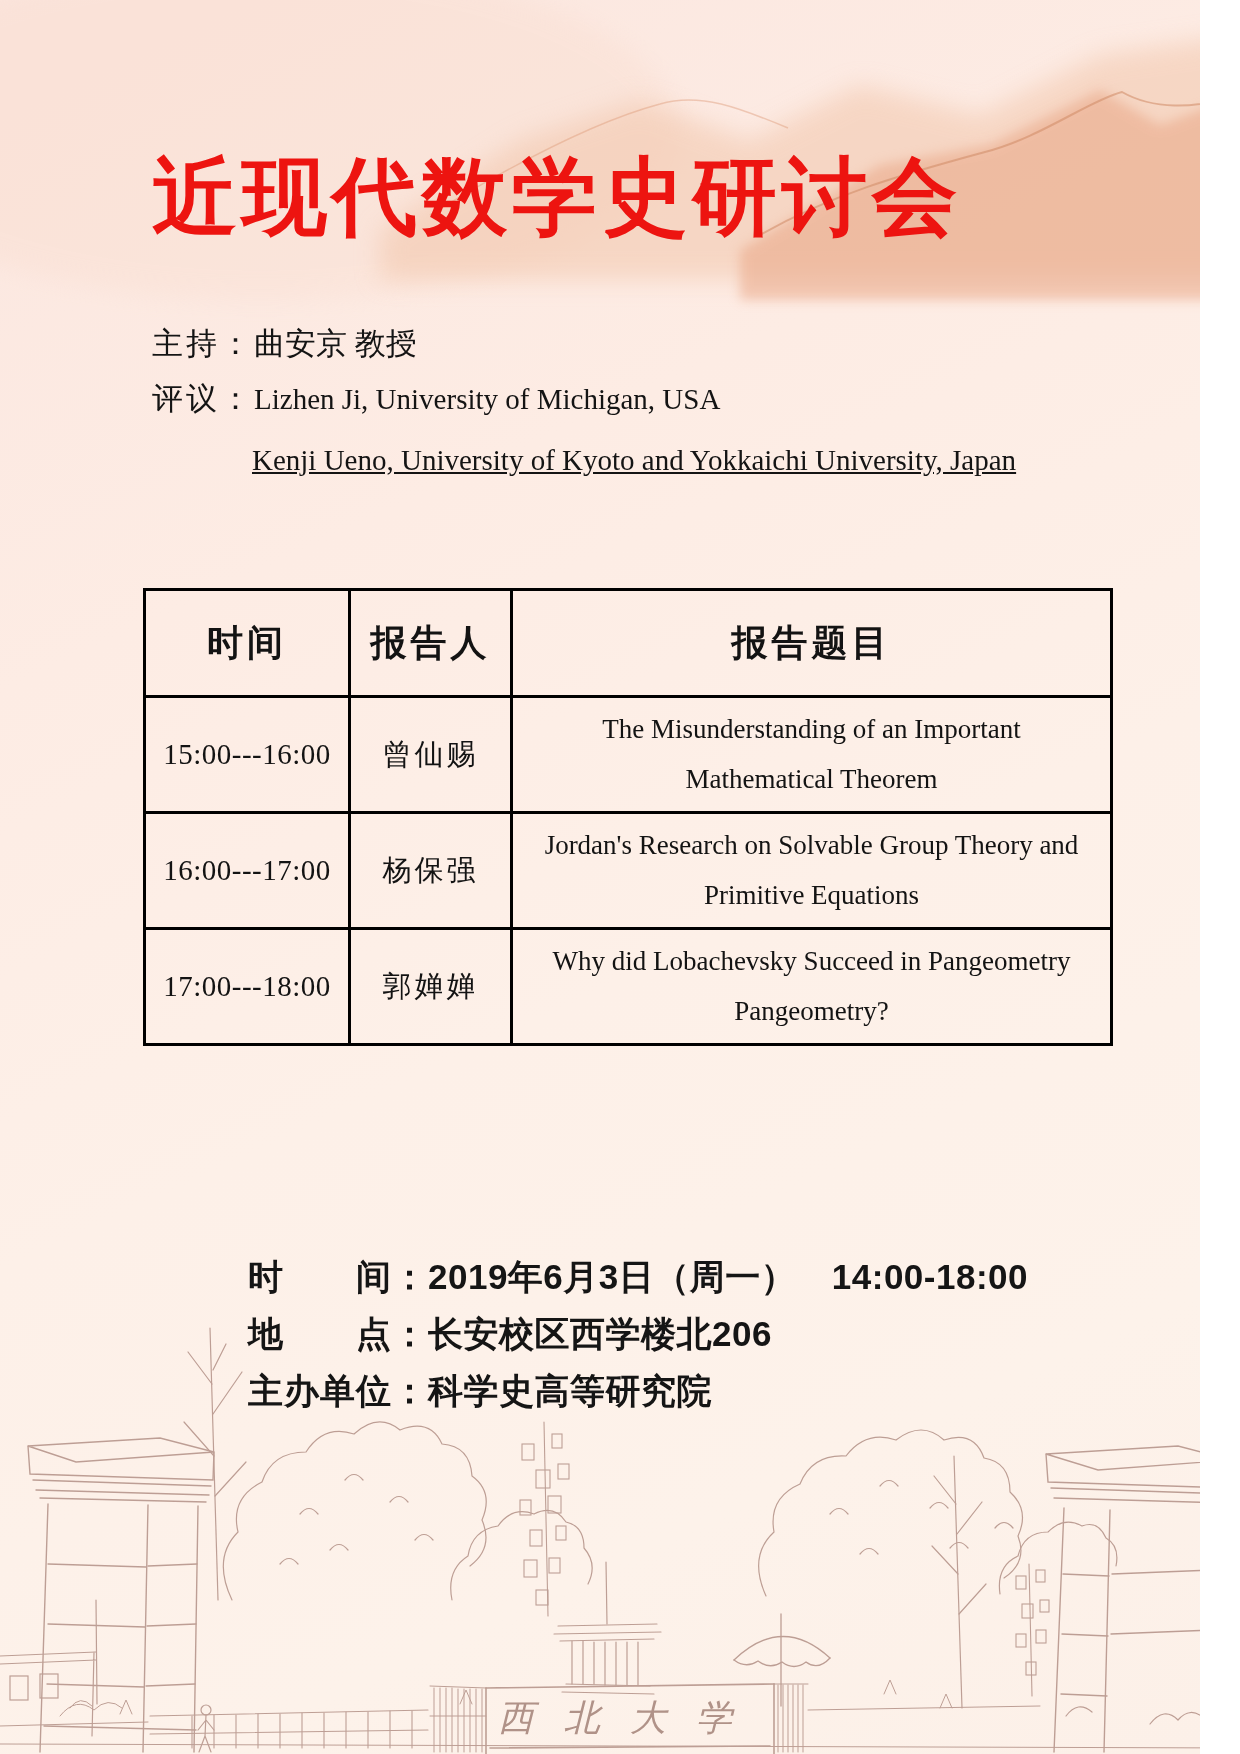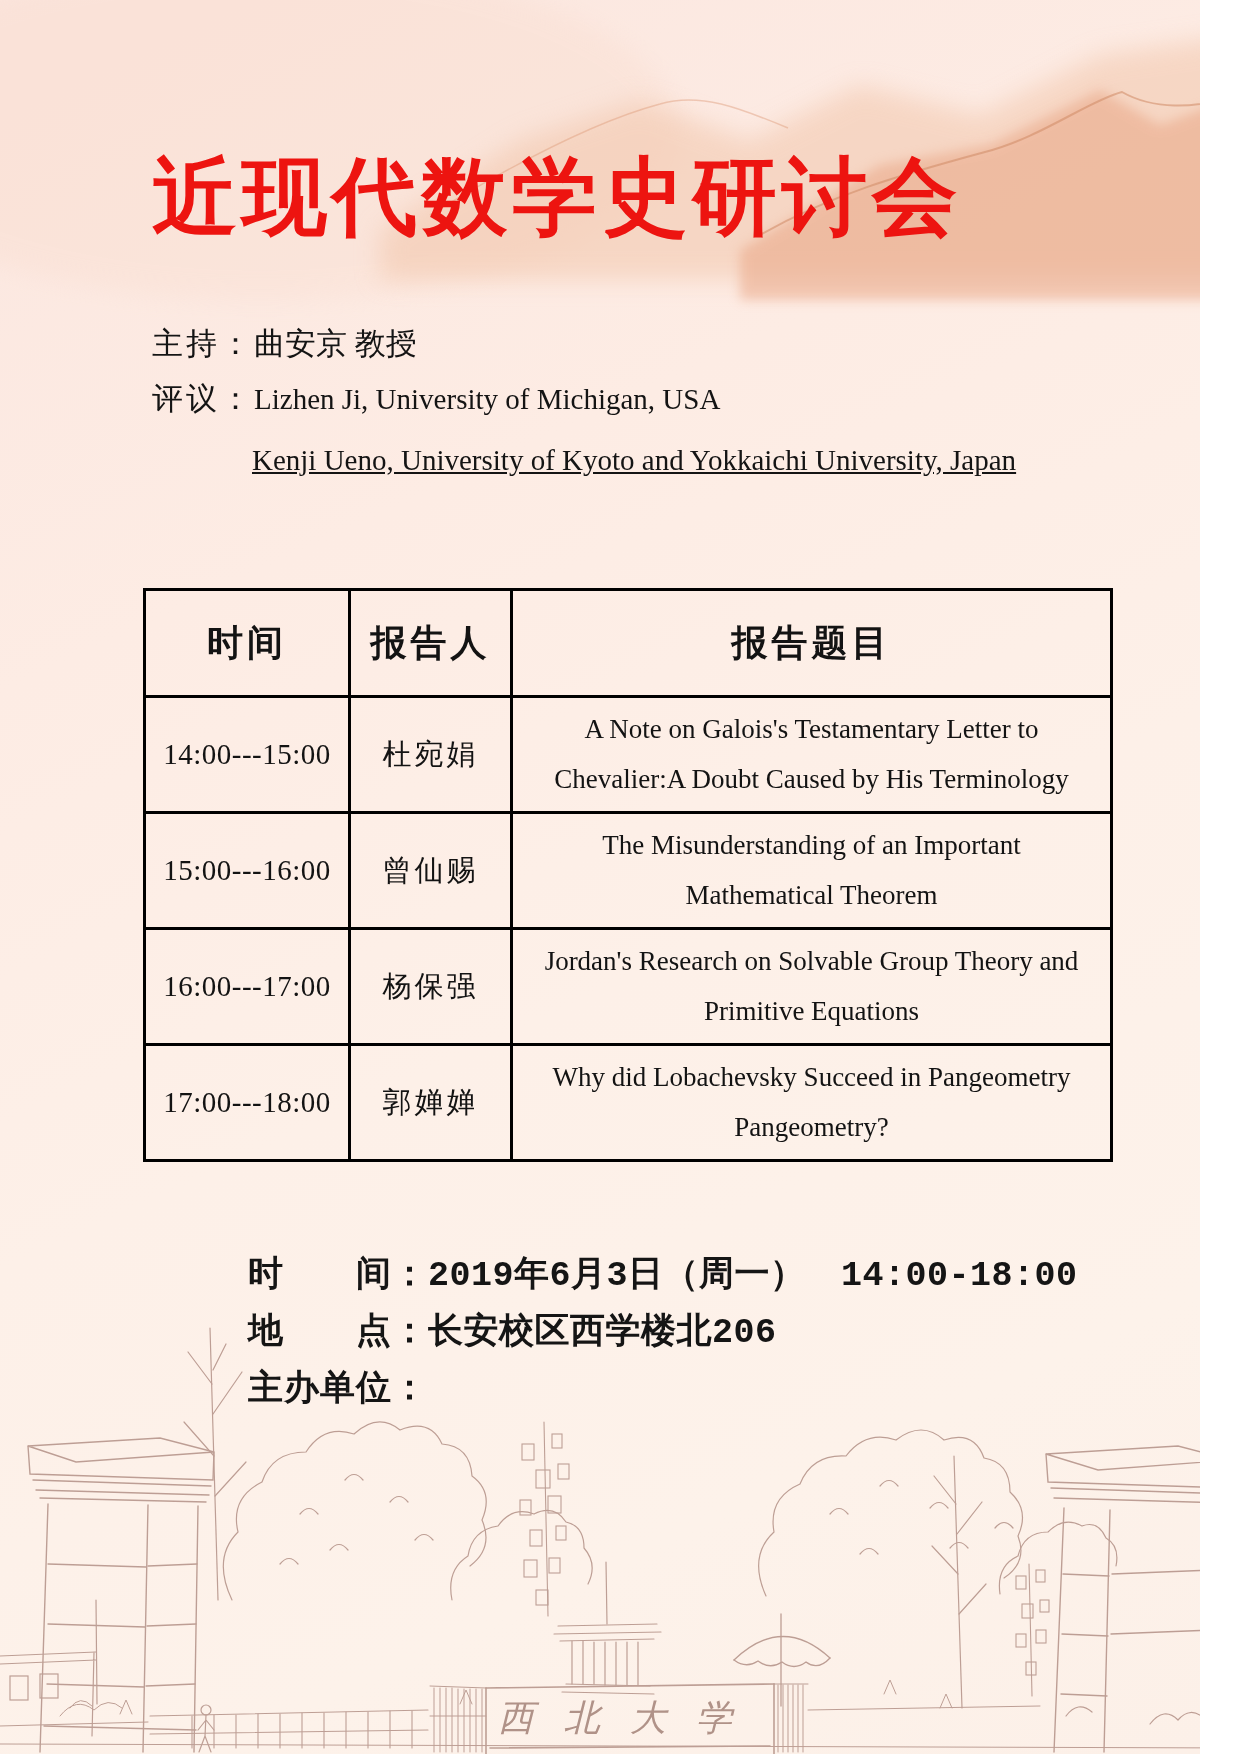--- a/index.html
+++ b/index.html
@@ -43,21 +43,21 @@
   table.schedule td{height:113px;}
   td.time-cell{font-size:29px;letter-spacing:0.5px;}
   td.speaker-cell{font-size:29px;letter-spacing:3px;}
   td.title-cell{font-size:27px;line-height:1.85;}
 
   .footer-info{
     position:absolute;left:248px;top:1258px;
     font-family:"Liberation Sans","DejaVu Sans",sans-serif;
     font-weight:bold;font-size:35px;color:#151515;
   }
-  .footer-line{display:flex;margin-bottom:19px;white-space:nowrap;line-height:1.08;font-family:Liberation Mono, monospace;}
+  .footer-line{display:flex;margin-bottom:19px;white-space:nowrap;line-height:1.08;}
   .footer-line .flabel{letter-spacing:1px;}
   .footer-line .fvalue{letter-spacing:0.5px;}
 </style>
 </head>
 <body>
 
 <div class="page">
 
   <svg class="mountains" width="1240" height="330" viewBox="0 0 1240 330">
     <defs>
@@ -95,25 +95,20 @@
     </colgroup>
     <thead>
       <tr>
         <th>时间</th>
         <th>报告人</th>
         <th>报告题目</th>
       </tr>
     </thead>
     <tbody>
       <tr>
-        <td class="time-cell">14:00---15:00</td>
-        <td class="speaker-cell">杜宛娟</td>
-        <td class="title-cell">A Note on Galois's Testamentary Letter to Chevalier:A Doubt Caused by His Terminology</td>
-      </tr>
-      <tr>
         <td class="time-cell">15:00---16:00</td>
         <td class="speaker-cell">曾仙赐</td>
         <td class="title-cell">The Misunderstanding of an Important Mathematical Theorem</td>
       </tr>
       <tr>
         <td class="time-cell">16:00---17:00</td>
         <td class="speaker-cell">杨保强</td>
         <td class="title-cell">Jordan's Research on Solvable Group Theory and Primitive Equations</td>
       </tr>
       <tr>
@@ -128,20 +123,21 @@
     <div class="footer-line">
       <span class="flabel">时　　间：</span>
         <span class="fvalue">2019年6月3日（周一）　14:00-18:00</span>
     </div>
     <div class="footer-line">
       <span class="flabel">地　　点：</span>
         <span class="fvalue">长安校区西学楼北206</span>
     </div>
     <div class="footer-line">
       <span class="flabel">主办单位：</span>
+        <span class="fvalue">科学史高等研究院</span>
     </div>
   </div>
 
   <svg class="gate-sketch" width="1240" height="490" viewBox="0 0 1240 490" fill="none" stroke="#b7968c" stroke-width="1.4" opacity="0.9" stroke-linecap="round">
 
     <g>
       <path d="M28,182 L160,174 L214,188 L76,198 Z"></path>
       <path d="M28,182 L30,210 L213,216 L214,188"></path>
       <path d="M33,216 L211,222 M36,226 L209,231 M40,234 L206,238"></path>
       <path d="M48,240 L40,488"></path>

